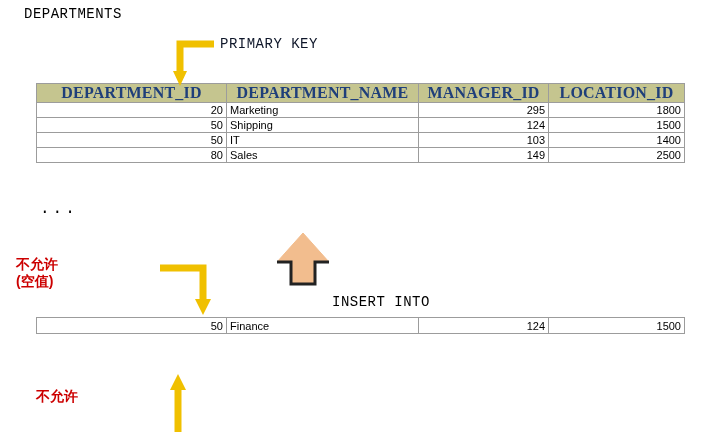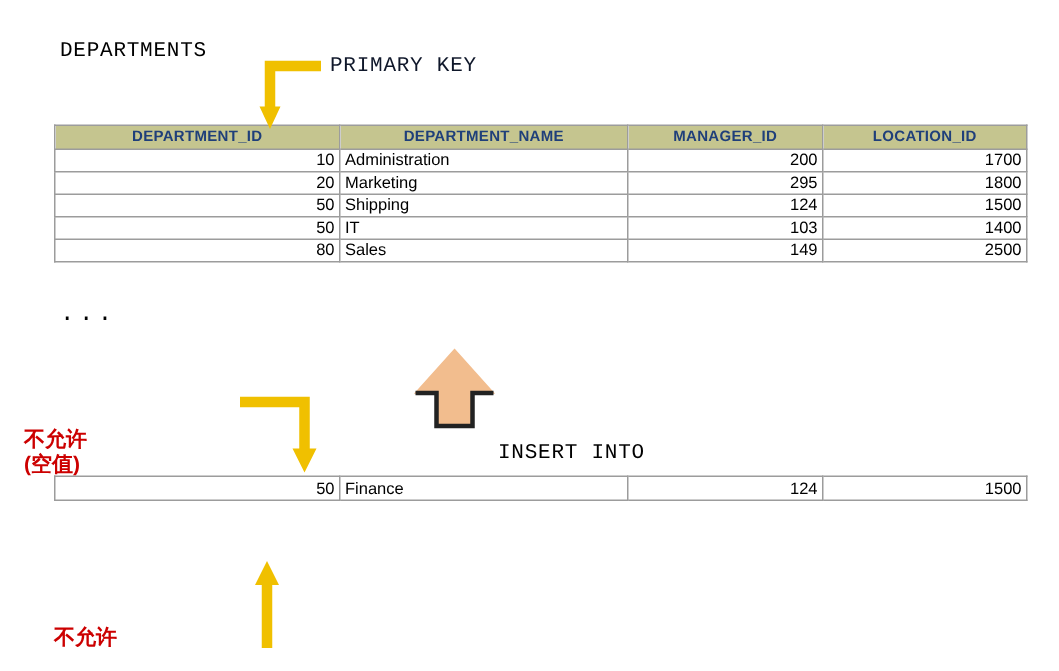--- a/index.html
+++ b/index.html
@@ -12,26 +12,25 @@
     background: #ffffff;
     font-family: "Liberation Sans", sans-serif;
     position: relative;
     overflow: hidden;
   }
   .mono {
     font-family: "Liberation Mono", monospace;
   }
   #title {
     position: absolute;
-    left: 40px;
+    left: 24px;
     top: 6px;
     font-size: 14px;
     color: #000;
     letter-spacing: 0.5px;
-    margin-top: 20px;
   }
   #pk-label {
     position: absolute;
     left: 220px;
     top: 36px;
     font-size: 14px;
     color: #0f172a;
     letter-spacing: 0.5px;
   }
   #insert-label {
@@ -55,25 +54,26 @@
   table.grid th, table.grid td {
     border: 1px solid #9c9c9c;
     height: 14px;
     padding: 0 3px;
     overflow: hidden;
     white-space: nowrap;
   }
   table.grid th {
     background: #c5c58f;
     color: #1f3f7a;
-    font-size: 10px;
+    font-size: 16px;
     font-weight: bold;
     text-align: center;
     letter-spacing: 0.2px;
     height: 15px;
+    font-family: Liberation Serif, serif;
   }
   td.num { text-align: right; }
   td.txt { text-align: left; }
   #main-table { left: 36px; top: 83px; width: 648px; }
   #insert-table { left: 36px; top: 317px; width: 648px; }
   #insert-table td { height: 15px; }
 
   .ellipsis {
     position: absolute;
     left: 40px;
@@ -84,21 +84,20 @@
     font-family: "Liberation Mono", monospace;
   }
   
   .note {
     position: absolute;
     color: #cc0000;
     font-size: 14px;
     font-weight: bold;
     line-height: 17px;
     white-space: nowrap;
-    margin-top: 28px;
   }
   #note-null { left: 16px; top: 256px; }
   #note-dup  { left: 36px; top: 388px; }
 
   svg.ov {
     position: absolute;
     left: 0;
     top: 0;
     width: 706px;
     height: 447px;
@@ -122,26 +121,20 @@
   <thead>
     <tr>
       <th>DEPARTMENT_ID</th>
       <th>DEPARTMENT_NAME</th>
       <th>MANAGER_ID</th>
       <th>LOCATION_ID</th>
     </tr>
   </thead>
   <tbody>
     <tr>
-      <td class="num">10</td>
-      <td class="txt">Administration</td>
-      <td class="num">200</td>
-      <td class="num">1700</td>
-    </tr>
-    <tr>
       <td class="num">20</td>
       <td class="txt">Marketing</td>
       <td class="num">295</td>
       <td class="num">1800</td>
     </tr>
     <tr>
       <td class="num">50</td>
       <td class="txt">Shipping</td>
       <td class="num">124</td>
       <td class="num">1500</td>

